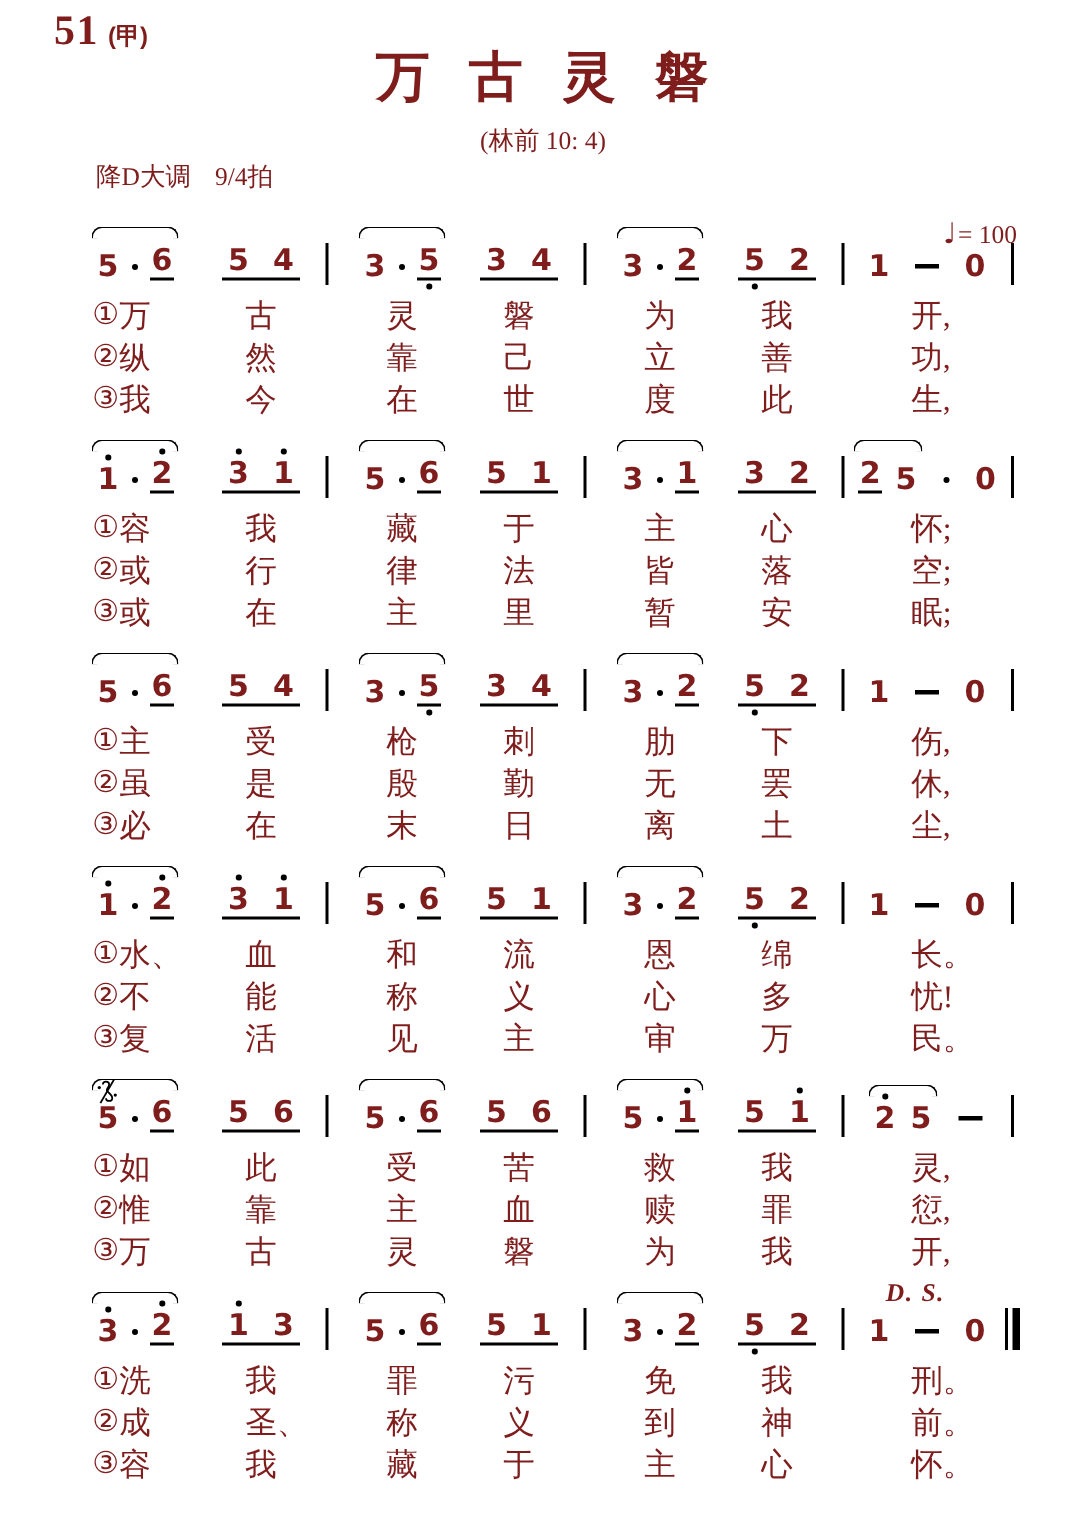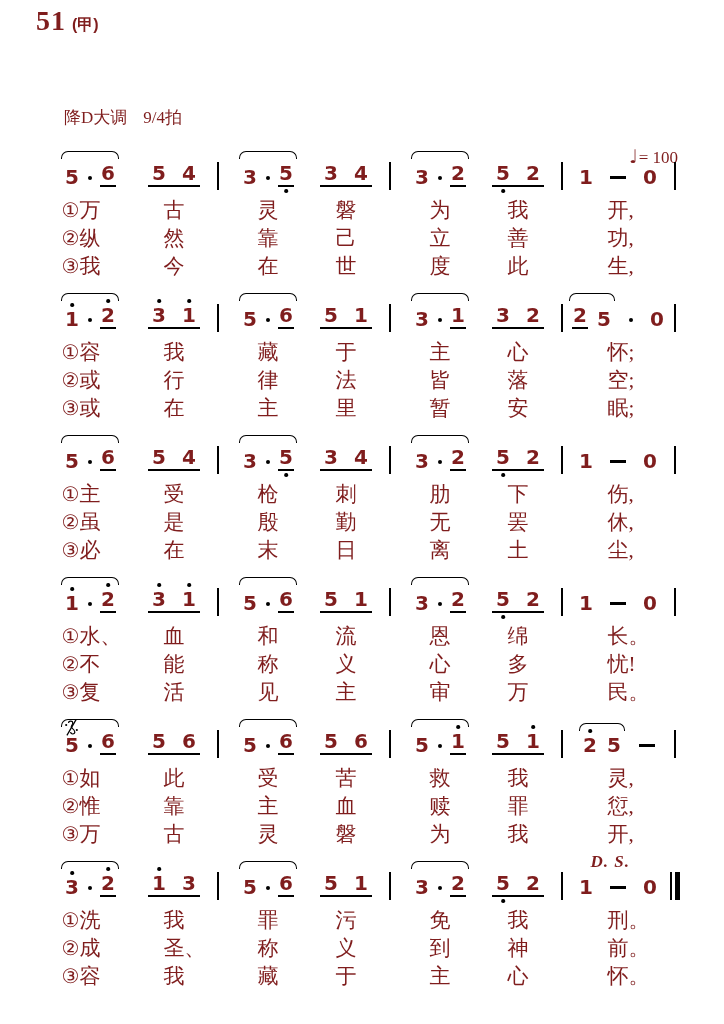--- a/index.html
+++ b/index.html
@@ -57,21 +57,23 @@
 </style>
 </head>
 <body>
 
 <div class="page">
 
   <div class="corner">
     <span class="hymn-no">51</span><span class="hymn-suffix">(甲)</span>
   </div>
 
+  <div class="title">万 古 灵 磐</div>
 
+  <div class="subtitle">(林前 10: 4)</div>
 
   <div class="keytime">
     <span class="key">降D大调</span><span class="time">9/4拍</span>
   </div>
 
   <div class="tempo">
     <span class="glyph">♩</span><span>= 100</span>
   </div>
 
   <div id="score">

